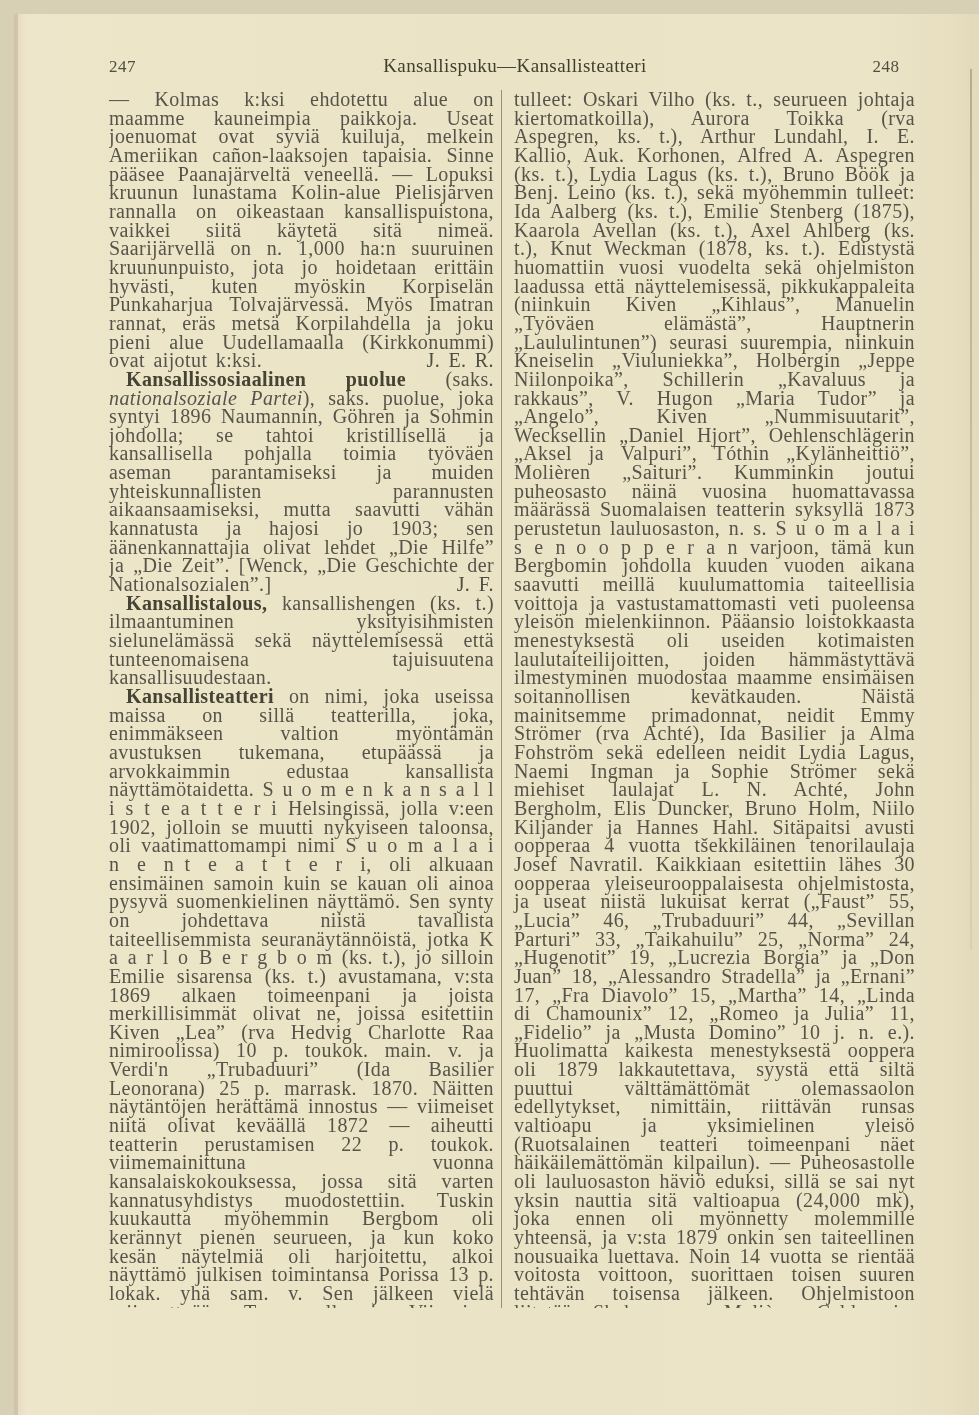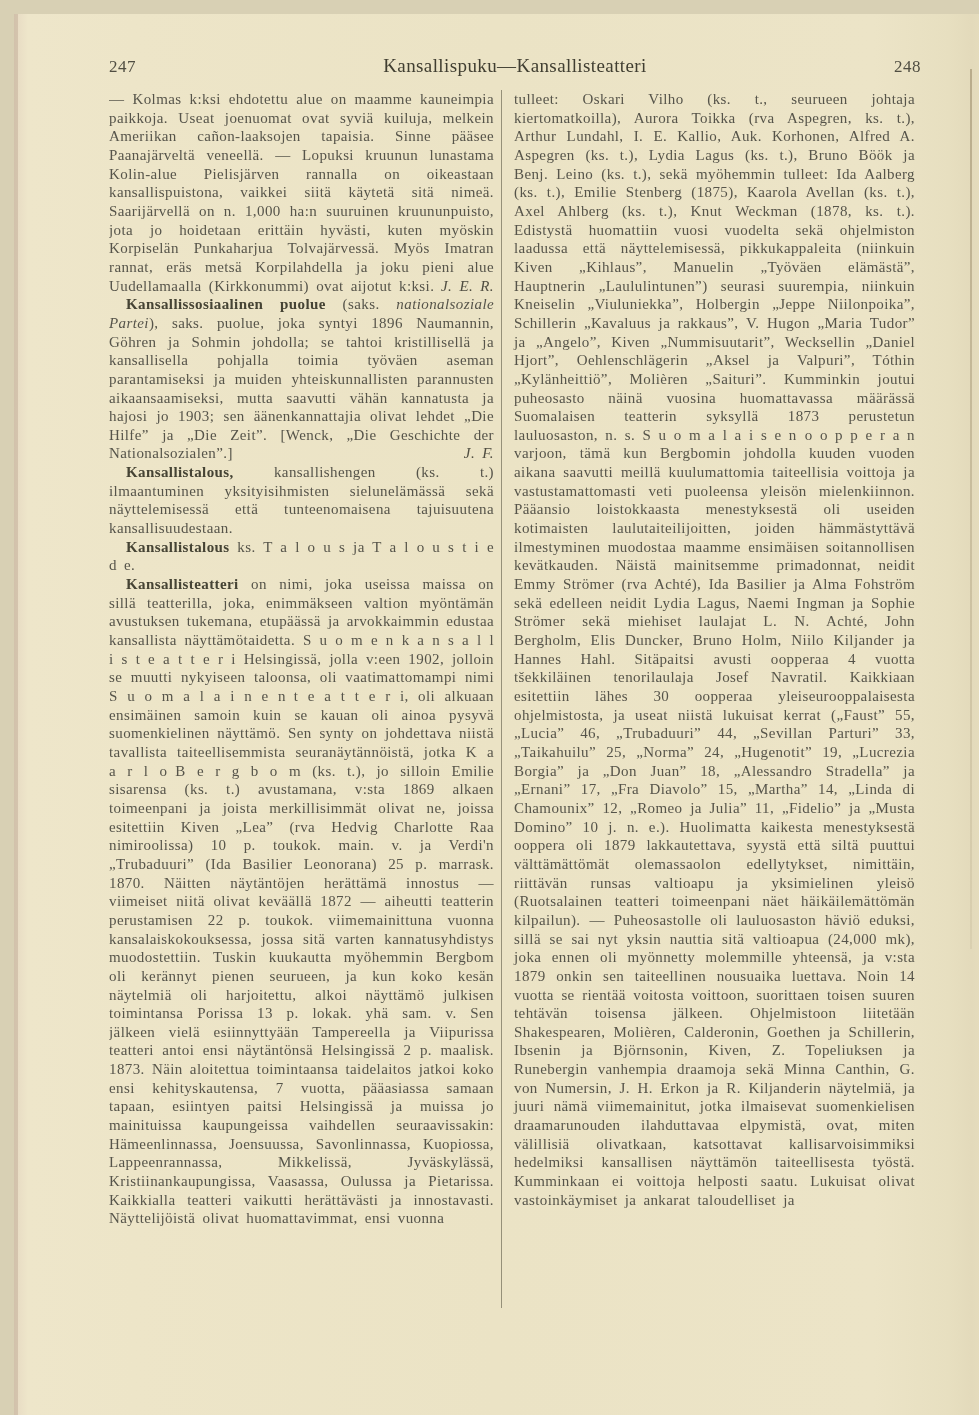--- a/index.html
+++ b/index.html
@@ -24,61 +24,60 @@
   }
   .page-edge-left{
     position:absolute;top:0;left:0;width:4px;height:100%;
     background:rgba(166,138,118,0.30);
   }
   .header{
     position:absolute;top:41px;left:95px;width:812px;
     display:flex;align-items:baseline;
   }
   .pageno{font-size:17px;color:#504e42;width:70px;letter-spacing:0.5px;}
-  .pageno.right{text-align:right;}
+  .pageno.right{text-align:center;}
   .running-title{
     flex:1;margin:0;text-align:center;
     font-size:19px;font-weight:normal;letter-spacing:0.4px;color:#403e31;
   }
   .text-block{
     position:absolute;top:76px;left:95px;width:812px;height:1218px;
     display:flex;overflow:hidden;
   }
   .column{
     text-align:justify;
-    font-size:15px;line-height:18.65px;
+    font-size:20px;line-height:18.65px;
     letter-spacing:0.4px;word-spacing:3px;
     color:#56544a;
   }
   .column.left{width:385px;flex:none;padding-right:7px;border-right:1px solid rgba(92,88,70,0.6);}
   .column.right{width:401px;flex:none;padding-left:12px;}
   .para{margin:0;}
   .para.indent{text-indent:17px;}
   .seg-b{font-weight:bold;color:#454334;}
   .seg-i{font-style:italic;}
-  .sig{float:right;font-style:italic;color:#504e42;}
+  .sig{float:right;color:#504e42;}
 </style>
 </head>
 <body>
 
 <div class="page">
   <div class="page-edge-left"></div>
   <div class="page-edge"></div>
 
   <div class="header">
     <span class="pageno left">247</span>
     <h1 class="running-title">Kansallispuku—Kansallisteatteri</h1>
     <span class="pageno right">248</span>
   </div>
 
   <div class="text-block">
     <div class="column left">
         <p class="para"><span class="seg-n">— Kolmas k:ksi ehdotettu alue on maamme kauneimpia paikkoja. Useat joenuomat ovat syviä kuiluja, melkein Ameriikan cañon-laaksojen tapaisia. Sinne pääsee Paanajärveltä veneellä. — Lopuksi kruunun lunastama Kolin-alue Pielisjärven rannalla on oikeastaan kansallispuistona, vaikkei siitä käytetä sitä nimeä. Saarijärvellä on n. 1,000 ha:n suuruinen kruununpuisto, jota jo hoidetaan erittäin hyvästi, kuten myöskin Korpiselän Punkaharjua Tolvajärvessä. Myös Imatran rannat, eräs metsä Korpilahdella ja joku pieni alue Uudellamaalla (Kirkkonummi) ovat aijotut k:ksi.</span><span class="sig">J. E. R.</span></p>
         <p class="para indent"><span class="seg-b">Kansallissosiaalinen puolue</span><span class="seg-n"> (saks. </span><span class="seg-i">nationalsoziale Partei</span><span class="seg-n">), saks. puolue, joka syntyi 1896 Naumannin, Göhren ja Sohmin johdolla; se tahtoi kristillisellä ja kansallisella pohjalla toimia työväen aseman parantamiseksi ja muiden yhteiskunnallisten parannusten aikaansaamiseksi, mutta saavutti vähän kannatusta ja hajosi jo 1903; sen äänenkannattajia olivat lehdet „Die Hilfe” ja „Die Zeit”. [Wenck, „Die Geschichte der Nationalsozialen”.]</span><span class="sig">J. F.</span></p>
         <p class="para indent"><span class="seg-b">Kansallistalous,</span><span class="seg-n"> kansallishengen (ks. t.) ilmaantuminen yksityisihmisten sielunelämässä sekä näyttelemisessä että tunteenomaisena tajuisuutena kansallisuudestaan.</span></p>
-        <p class="para indent"><span class="seg-b">Kansallistalous</span><span class="seg-n"> ks. T a l o u s ja T a l o u s t i e d e.</span></p>
         <p class="para indent"><span class="seg-b">Kansallisteatteri</span><span class="seg-n"> on nimi, joka useissa maissa on sillä teatterilla, joka, enimmäkseen valtion myöntämän avustuksen tukemana, etupäässä ja arvokkaimmin edustaa kansallista näyttämötaidetta. S u o m e n k a n s a l l i s t e a t t e r i Helsingissä, jolla v:een 1902, jolloin se muutti nykyiseen taloonsa, oli vaatimattomampi nimi S u o m a l a i n e n t e a t t e r i, oli alkuaan ensimäinen samoin kuin se kauan oli ainoa pysyvä suomenkielinen näyttämö. Sen synty on johdettava niistä tavallista taiteellisemmista seuranäytännöistä, jotka K a a r l o B e r g b o m (ks. t.), jo silloin Emilie sisarensa (ks. t.) avustamana, v:sta 1869 alkaen toimeenpani ja joista merkillisimmät olivat ne, joissa esitettiin Kiven „Lea” (rva Hedvig Charlotte Raa nimiroolissa) 10 p. toukok. main. v. ja Verdi'n „Trubaduuri” (Ida Basilier Leonorana) 25 p. marrask. 1870. Näitten näytäntöjen herättämä innostus — viimeiset niitä olivat keväällä 1872 — aiheutti teatterin perustamisen 22 p. toukok. viimemainittuna vuonna kansalaiskokouksessa, jossa sitä varten kannatusyhdistys muodostettiin. Tuskin kuukautta myöhemmin Bergbom oli kerännyt pienen seurueen, ja kun koko kesän näytelmiä oli harjoitettu, alkoi näyttämö julkisen toimintansa Porissa 13 p. lokak. yhä sam. v. Sen jälkeen vielä esiinnyttyään Tampereella ja Viipurissa teatteri antoi ensi näytäntönsä Helsingissä 2 p. maalisk. 1873. Näin aloitettua toimintaansa taidelaitos jatkoi koko ensi kehityskautensa, 7 vuotta, pääasiassa samaan tapaan, esiintyen paitsi Helsingissä ja muissa jo mainituissa kaupungeissa vaihdellen seuraavissakin: Hämeenlinnassa, Joensuussa, Savonlinnassa, Kuopiossa, Lappeenrannassa, Mikkelissä, Jyväskylässä, Kristiinankaupungissa, Vaasassa, Oulussa ja Pietarissa. Kaikkialla teatteri vaikutti herättävästi ja innostavasti. Näyttelijöistä olivat huomattavimmat, ensi vuonna</span></p>
       </div>
     <div class="column right">
         <p class="para"><span class="seg-n">tulleet: Oskari Vilho (ks. t., seurueen johtaja kiertomatkoilla), Aurora Toikka (rva Aspegren, ks. t.), Arthur Lundahl, I. E. Kallio, Auk. Korhonen, Alfred A. Aspegren (ks. t.), Lydia Lagus (ks. t.), Bruno Böök ja Benj. Leino (ks. t.), sekä myöhemmin tulleet: Ida Aalberg (ks. t.), Emilie Stenberg (1875), Kaarola Avellan (ks. t.), Axel Ahlberg (ks. t.), Knut Weckman (1878, ks. t.). Edistystä huomattiin vuosi vuodelta sekä ohjelmiston laadussa että näyttelemisessä, pikkukappaleita (niinkuin Kiven „Kihlaus”, Manuelin „Työväen elämästä”, Hauptnerin „Laululintunen”) seurasi suurempia, niinkuin Kneiselin „Viuluniekka”, Holbergin „Jeppe Niilonpoika”, Schillerin „Kavaluus ja rakkaus”, V. Hugon „Maria Tudor” ja „Angelo”, Kiven „Nummisuutarit”, Wecksellin „Daniel Hjort”, Oehlenschlägerin „Aksel ja Valpuri”, Tóthin „Kylänheittiö”, Molièren „Saituri”. Kumminkin joutui puheosasto näinä vuosina huomattavassa määrässä Suomalaisen teatterin syksyllä 1873 perustetun lauluosaston, n. s. S u o m a l a i s e n o o p p e r a n varjoon, tämä kun Bergbomin johdolla kuuden vuoden aikana saavutti meillä kuulumattomia taiteellisia voittoja ja vastustamattomasti veti puoleensa yleisön mielenkiinnon. Pääansio loistokkaasta menestyksestä oli useiden kotimaisten laulutaiteilijoitten, joiden hämmästyttävä ilmestyminen muodostaa maamme ensimäisen soitannollisen kevätkauden. Näistä mainitsemme primadonnat, neidit Emmy Strömer (rva Achté), Ida Basilier ja Alma Fohström sekä edelleen neidit Lydia Lagus, Naemi Ingman ja Sophie Strömer sekä miehiset laulajat L. N. Achté, John Bergholm, Elis Duncker, Bruno Holm, Niilo Kiljander ja Hannes Hahl. Sitäpaitsi avusti oopperaa 4 vuotta tšekkiläinen tenorilaulaja Josef Navratil. Kaikkiaan esitettiin lähes 30 oopperaa yleiseurooppalaisesta ohjelmistosta, ja useat niistä lukuisat kerrat („Faust” 55, „Lucia” 46, „Trubaduuri” 44, „Sevillan Parturi” 33, „Taikahuilu” 25, „Norma” 24, „Hugenotit” 19, „Lucrezia Borgia” ja „Don Juan” 18, „Alessandro Stradella” ja „Ernani” 17, „Fra Diavolo” 15, „Martha” 14, „Linda di Chamounix” 12, „Romeo ja Julia” 11, „Fidelio” ja „Musta Domino” 10 j. n. e.). Huolimatta kaikesta menestyksestä ooppera oli 1879 lakkautettava, syystä että siltä puuttui välttämättömät olemassaolon edellytykset, nimittäin, riittävän runsas valtioapu ja yksimielinen yleisö (Ruotsalainen teatteri toimeenpani näet häikäilemättömän kilpailun). — Puheosastolle oli lauluosaston häviö eduksi, sillä se sai nyt yksin nauttia sitä valtioapua (24,000 mk), joka ennen oli myönnetty molemmille yhteensä, ja v:sta 1879 onkin sen taiteellinen nousuaika luettava. Noin 14 vuotta se rientää voitosta voittoon, suorittaen toisen suuren tehtävän toisensa jälkeen. Ohjelmistoon liitetään Shakespearen, Molièren, Calderonin, Goethen ja Schillerin, Ibsenin ja Björnsonin, Kiven, Z. Topeliuksen ja Runebergin vanhempia draamoja sekä Minna Canthin, G. von Numersin, J. H. Erkon ja R. Kiljanderin näytelmiä, ja juuri nämä viimemainitut, jotka ilmaisevat suomenkielisen draamarunouden ilahduttavaa elpymistä, ovat, miten välillisiä olivatkaan, katsottavat kallisarvoisimmiksi hedelmiksi kansallisen näyttämön taiteellisesta työstä. Kumminkaan ei voittoja helposti saatu. Lukuisat olivat vastoinkäymiset ja ankarat taloudelliset ja</span></p>
       </div>
   </div>
 </div>
 
 </body></html>

